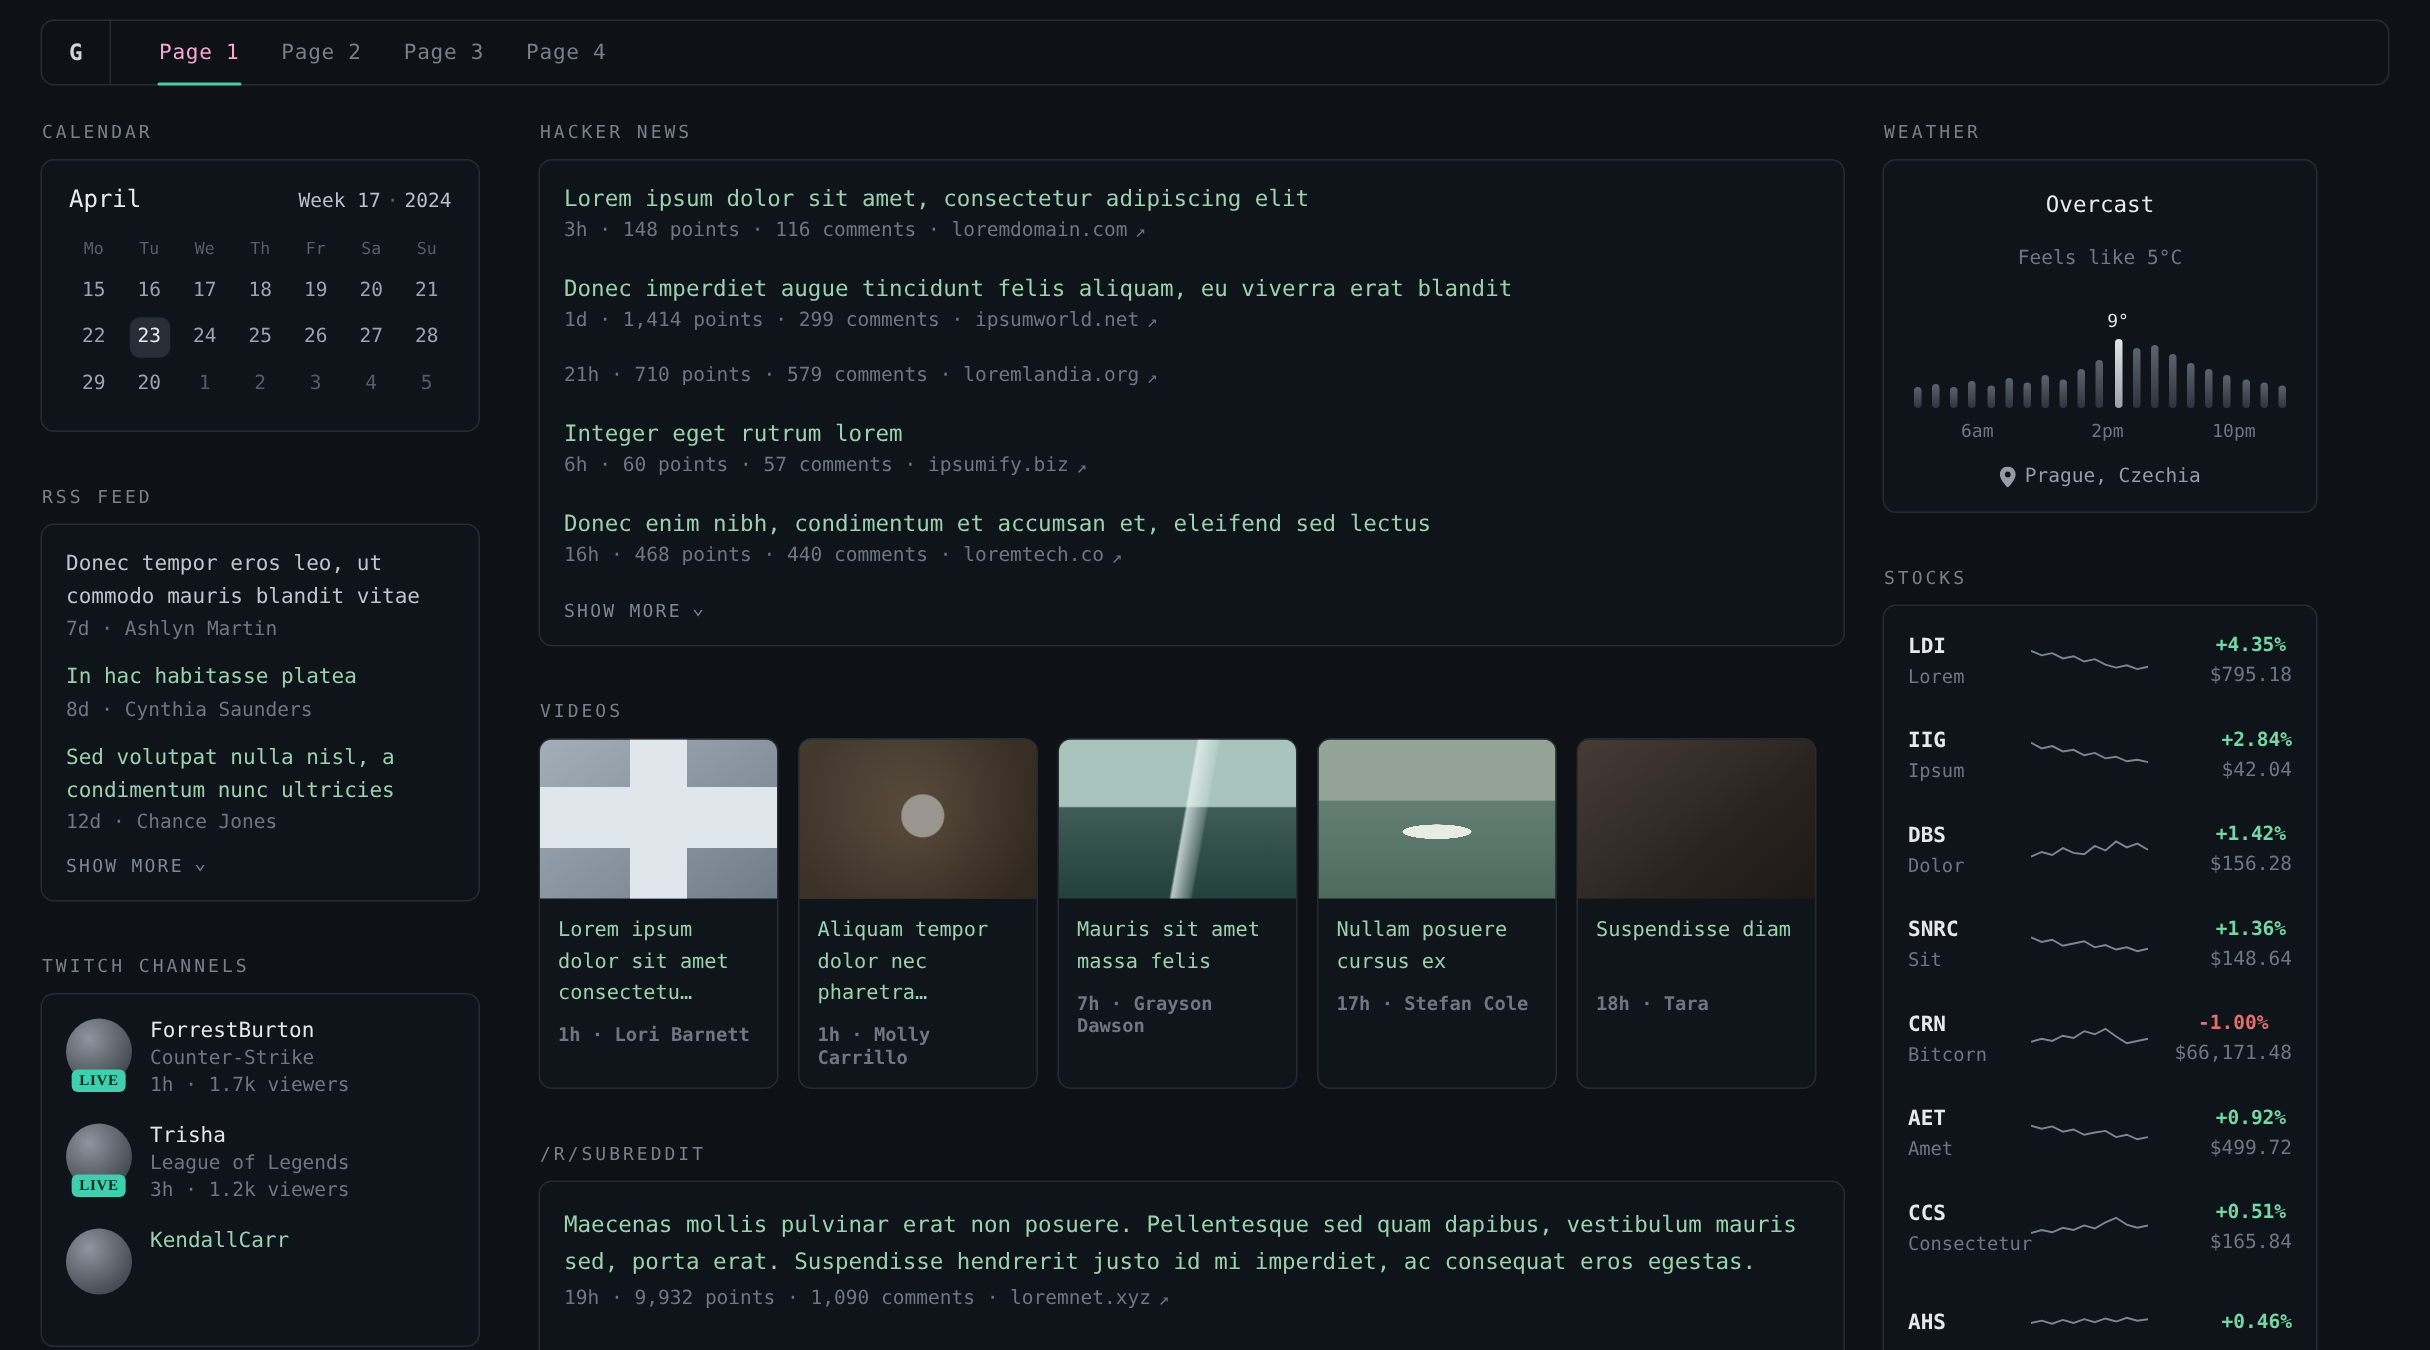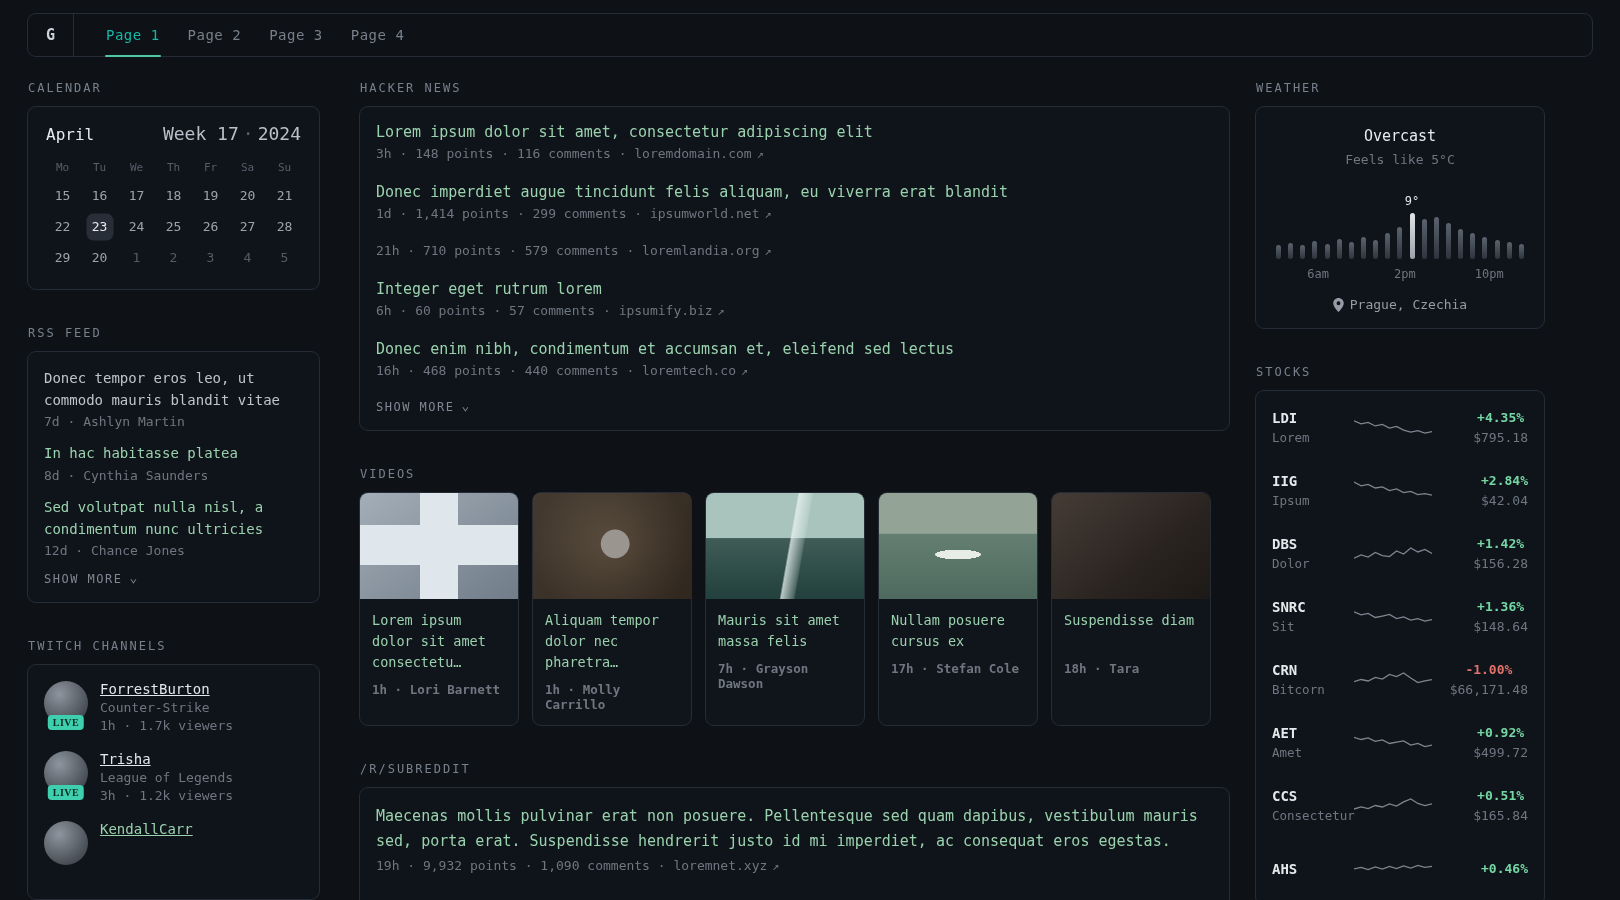--- a/index.html
+++ b/index.html
@@ -15,36 +15,36 @@
   *{box-sizing:border-box;}
   html,body{margin:0;padding:0;}
   body{background:var(--background);color:var(--text);font-family:"DejaVu Sans Mono",monospace;}
   .page{width:1620px;height:900px;overflow:hidden;position:relative;background:var(--background);}
 
   
   .topbar{margin:13px 27px 0;height:44px;border:1px solid var(--border);border-radius:9px;display:flex;align-items:stretch;}
   .logo{width:46px;display:flex;align-items:center;justify-content:center;color:#cfd4da;font-size:15px;font-weight:bold;border-right:1px solid var(--border);cursor:pointer;}
   .tabs{display:flex;margin-left:18px;}
   .tab{display:flex;align-items:center;padding:0 14px;color:#777f8a;font-size:14px;cursor:pointer;position:relative;letter-spacing:.5px;}
-  .tab.active{color:#14b8a6;}
+  .tab.active{color:#f9a8d4;}
   .tab.active::after{content:"";position:absolute;left:13px;right:13px;bottom:-1px;height:2px;background:var(--accent);border-radius:2px;}
 
   
   .content{display:flex;padding:24px 0 0 27px;}
   .col-left{width:293px;flex:none;}
   .col-center{width:871px;flex:none;margin:0 25px 0 39px;}
   .col-right{width:290px;flex:none;}
   .widget{margin-bottom:36px;}
   .wtitle{font-size:12px;font-weight:normal;letter-spacing:2px;color:#78808c;margin:0 0 11px 1px;}
   .box{border:1px solid var(--border);border-radius:9px;padding:16px;background:#0f141a;}
 
   
   .cal-head{display:flex;justify-content:space-between;align-items:baseline;margin-bottom:12px;padding:0 2px;}
   .cal-month{font-size:16px;color:#e7eaee;}
-  .cal-week{font-size:18px;color:#b9c0c9;text-align:center;}
+  .cal-week{font-size:13px;color:#b9c0c9;text-align:center;}
   .cal-week .dot{color:#5c636d;margin:0 4px;}
   .cal-grid{display:grid;grid-template-columns:repeat(7,1fr);}
   .cal-cell{text-align:center;position:relative;z-index:0;}
   .wd{font-size:11px;color:#565e69;height:24px;line-height:24px;}
   .day{font-size:13px;color:#9ba3ad;height:31px;line-height:31px;}
   .day.mut{color:#555c66;}
   .day.sel{color:#e8ebee;}
   .day.sel::before{content:"";position:absolute;left:50%;top:50%;transform:translate(-50%,-50%);width:27px;height:27px;background:#272e38;border-radius:7px;z-index:-1;}
 
   
@@ -52,21 +52,21 @@
   .feed-title{font-size:14px;line-height:1.55;color:var(--link);display:block;cursor:pointer;}
   .feed-title.read{color:#bfc5cc;}
   .feed-meta{font-size:13px;color:var(--dim);margin-top:3px;}
   .show-more{display:flex;align-items:center;gap:7px;font-size:12px;letter-spacing:1.5px;color:#7e8793;margin-top:14px;cursor:pointer;}
   .chev{font-size:13px;line-height:1;transform:translateY(-2px);}
 
   
   .tw-item{display:flex;gap:12px;align-items:flex-start;margin-bottom:18px;cursor:pointer;}
   .tw-av{width:44px;height:44px;border-radius:50%;background:radial-gradient(circle at 35% 30%,#8d959e,#4a5058 70%,#30353c);position:relative;flex:none;}
   .live-badge{position:absolute;left:50%;bottom:-5px;transform:translateX(-50%);background:#3ecfae;color:#0a2a20;font-size:10px;font-weight:bold;letter-spacing:.5px;padding:2px 5px;border-radius:4px;font-family:Liberation Serif, serif;}
-  .tw-name{font-size:14px;color:#e3e6ea;text-decoration:underline;}
+  .tw-name{font-size:14px;color:#e3e6ea;}
   .tw-name.green{color:var(--link);}
   .tw-game,.tw-meta{font-size:13px;color:var(--dim);margin-top:3px;}
 
   
   .hn-item{margin-bottom:22px;}
   .hn-title{font-size:15px;color:var(--link);display:block;cursor:pointer;}
   .hn-meta{font-size:13px;color:var(--dim);margin-top:5px;display:flex;gap:5px;align-items:center;}
   .ext{font-size:12px;}
   .sr-title{font-size:15px;line-height:1.65;color:var(--link);display:block;cursor:pointer;}
 
@@ -79,21 +79,21 @@
   .thumb-sea{background:linear-gradient(100deg,rgba(240,248,246,0) 52%,rgba(235,244,242,.75) 53%,rgba(235,244,242,.2) 60%,rgba(0,0,0,0) 61%),linear-gradient(to bottom,#a9c4bd 0 42%,#3f5c57 43%,#22403c);}
   .thumb-canoe{background:radial-gradient(ellipse 38px 8px at 50% 58%,#e8ece7 0 60%,rgba(0,0,0,0) 61%),linear-gradient(to bottom,#93a396 0 38%,#647f72 39%,#4e6a5e);}
   .thumb-dark{background:linear-gradient(140deg,#463c36,#2a2420 60%,#1d1916);}
   .v-body{padding:11px 12px 13px;}
   .v-title{font-size:13.5px;line-height:1.55;color:var(--link);display:block;min-height:42px;}
   .v-meta{font-size:12.5px;color:var(--dim);margin-top:9px;font-weight:bold;}
 
   
   .weather-box{padding:20px 16px 16px;}
   .w-cond{text-align:center;font-size:15px;color:#e8ebee;}
-  .w-feels{text-align:center;font-size:13px;color:var(--dim);margin-top:7px;}
+  .w-feels{text-align:center;font-size:13px;color:var(--dim);margin-top:20px;}
   .w-chart{position:relative;height:66px;margin:26px 4px 0;display:flex;align-items:flex-end;justify-content:space-between;}
   .bar{width:5px;border-radius:2.5px;background:linear-gradient(#5a636e,#2e343d);position:relative;}
   .bar.hl{background:linear-gradient(#e2e6ea,#9aa1ab);}
   .bar-label{position:absolute;bottom:calc(100% + 5px);left:50%;transform:translateX(-50%);font-size:12px;color:#e4e7eb;white-space:nowrap;}
   .w-hours{position:relative;height:16px;margin:8px 4px 0;font-size:12px;color:var(--dim);}
   .w-hours span{position:absolute;transform:translateX(-50%);}
   .w-h0{left:17%;}.w-h1{left:52%;}.w-h2{left:86%;}
   .w-loc{display:flex;justify-content:center;align-items:center;gap:6px;margin-top:14px;font-size:13px;color:#959ca6;}
   .pin{width:11px;height:14px;fill:#959ca6;flex:none;}
 

